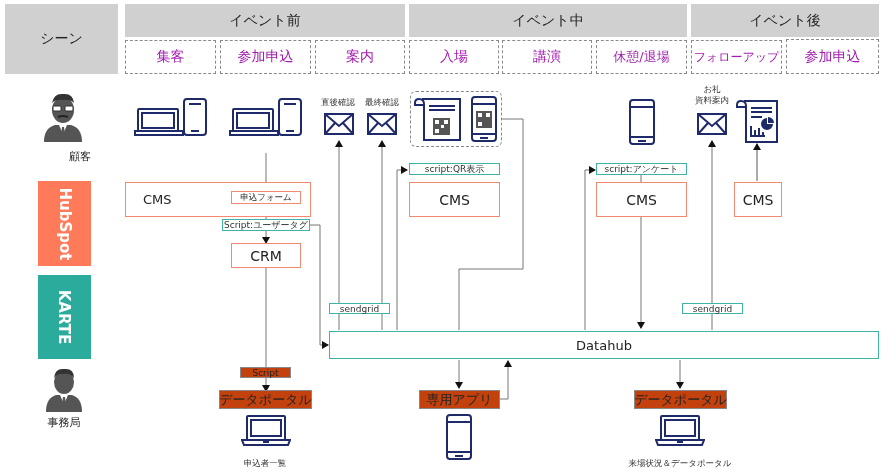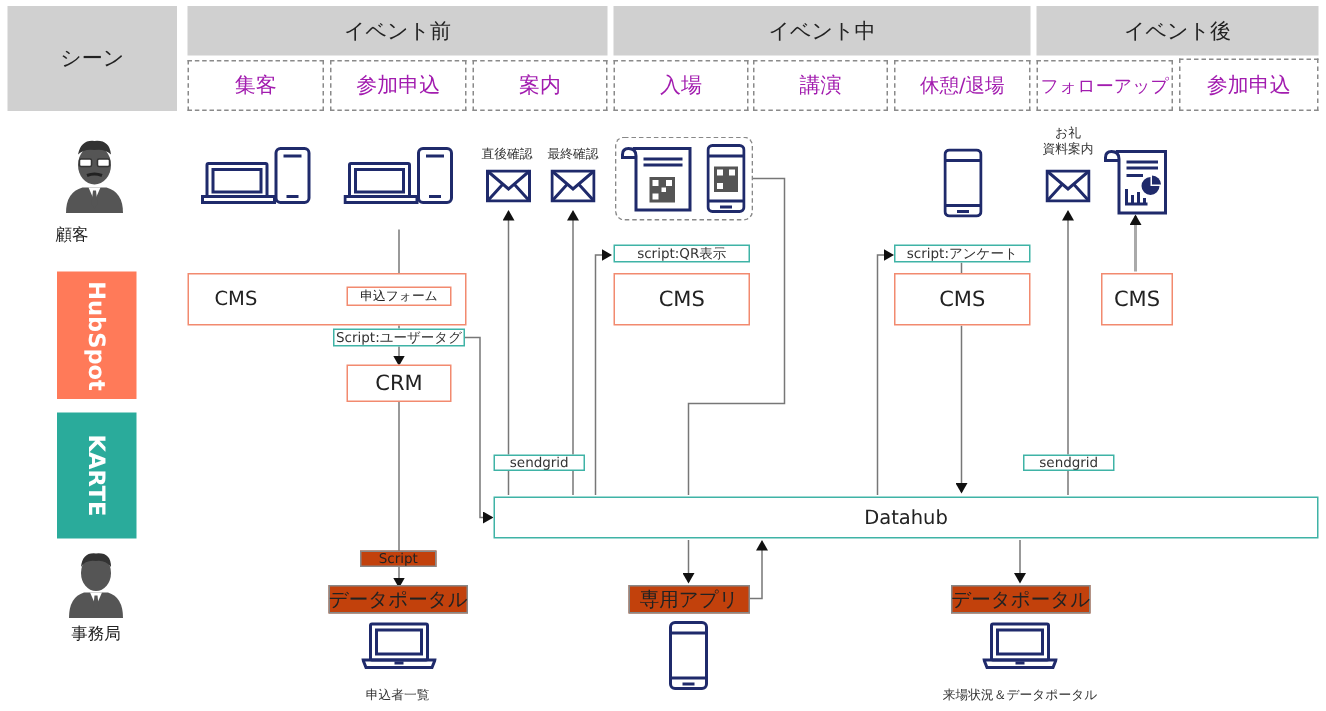--- a/index.html
+++ b/index.html
@@ -104,21 +104,21 @@
     <path d="M4,52 Q4,38 15,35 L31,35 Q42,38 42,52 Z" fill="#555"></path>
     <path d="M19,35 L23,44 L27,35 Z" fill="#fff"></path>
     <path d="M22,37 L24,37 L25,46 L23,49 L21,46 Z" fill="#555"></path>
     <ellipse cx="23" cy="20" rx="11" ry="13" fill="#555"></ellipse>
     <path d="M12,13 Q14,3 23,4 Q33,3 34,13 Q30,9 23,10 Q16,9 12,13 Z" fill="#333"></path>
     <rect x="13" y="16" width="8" height="5" rx="1" fill="#fff" stroke="#333" stroke-width="1"></rect>
     <rect x="25" y="16" width="8" height="5" rx="1" fill="#fff" stroke="#333" stroke-width="1"></rect>
     <path d="M18,27 Q23,25 28,27" stroke="#222" stroke-width="2" fill="none"></path>
   </svg>
 </div>
-<div class="abs actor-label" style="left:18px;top:149px;">顧客</div>
+<div class="abs actor-label" style="left:50px;top:149px;">顧客</div>
 
 <div class="abs vlabel" style="left:38px;top:181px;width:53px;height:85px;background:#ff7a59;">
   <span>HubSpot</span>
 </div>
 <div class="abs vlabel" style="left:38px;top:275px;width:53px;height:84px;background:#2aab9b;">
   <span>KARTE</span>
 </div>
 
 <div class="icon" style="left:44px;top:366px;width:40px;height:46px;">
   <svg width="40" height="46" viewBox="0 0 40 46">

